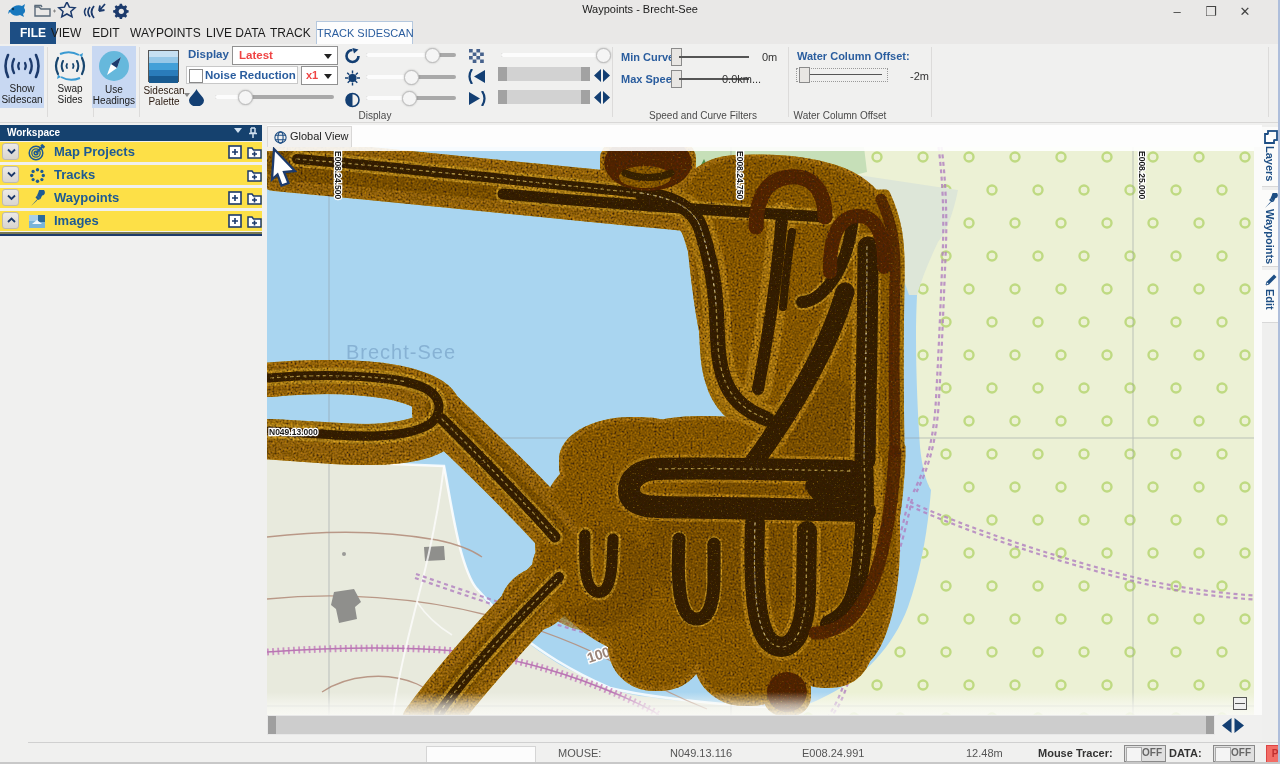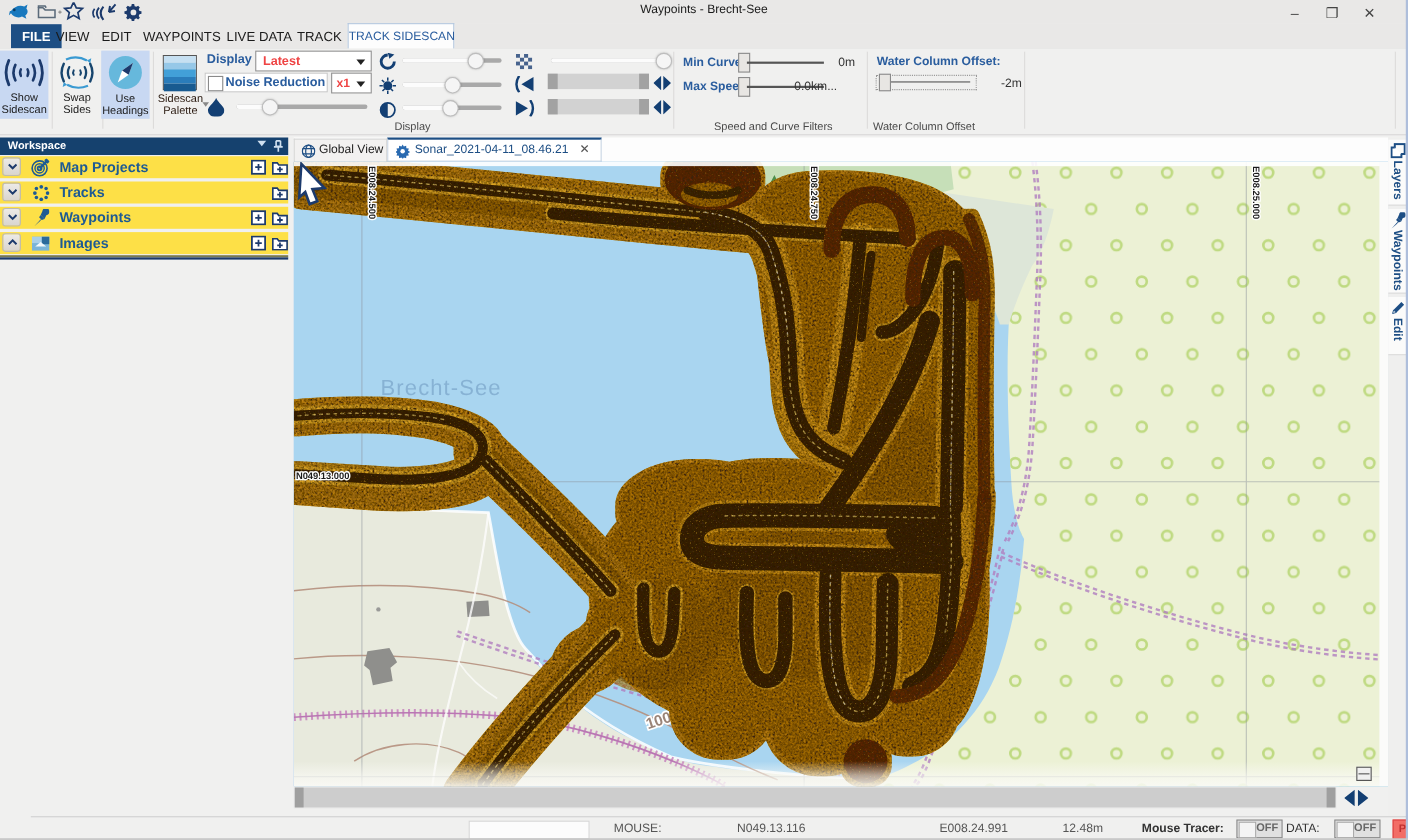--- a/index.html
+++ b/index.html
@@ -350,26 +350,20 @@
 <div class="abs" style="left:0;top:234px;width:262px;height:2px;background:#1c3a6c;"></div>
 
 <div id="tabbar" class="abs">
   <div id="tab1"><svg style="position:absolute;left:6px;top:4px;" width="13" height="13" viewBox="0 0 13 13">
         <g fill="none" stroke="#1d4e84" stroke-width="1.1">
           <circle cx="6.5" cy="6.5" r="5.6"></circle>
           <ellipse cx="6.5" cy="6.5" rx="2.6" ry="5.6"></ellipse>
           <path d="M1,4.2 h11 M1,8.8 h11"></path>
         </g>
       </svg><span style="margin-left:22px;">Global View</span></div>
-  <div id="tab2"><svg style="position:absolute;left:7px;top:4px;" width="13" height="13" viewBox="0 0 14 14">
-        <g fill="#2a6ab0">
-          <path d="M7,0 l1.2,2.2 2.5,-0.8 0.2,2.6 2.6,0.2 -0.8,2.5 2.2,1.2 -2.2,1.2 0.8,2.5 -2.6,0.2 -0.2,2.6 -2.5,-0.8 -1.2,2.2 -1.2,-2.2 -2.5,0.8 -0.2,-2.6 -2.6,-0.2 0.8,-2.5 -2.2,-1.2 2.2,-1.2 -0.8,-2.5 2.6,-0.2 0.2,-2.6 2.5,0.8 Z" transform="translate(0,0.4) scale(0.93)"></path>
-          <circle cx="6.5" cy="7" r="2.2" fill="#fff"></circle>
-        </g>
-      </svg><span style="margin-left:24px;">Sonar_2021-04-11_08.46.21</span><span style="position:absolute;right:10px;color:#555;">✕</span></div>
 </div>
 
 <div id="map" class="abs" style="left:267px;top:147px;width:995px;height:568px;background:#a9d5f0;overflow:hidden;">
 <svg width="995" height="568" viewBox="0 0 995 568">
 <defs>
 <pattern id="rings" width="46" height="66" patternUnits="userSpaceOnUse">
   <circle cx="12" cy="10" r="4.5" fill="none" stroke="#bfda82" stroke-width="2.4"></circle>
   <circle cx="35" cy="43" r="4.5" fill="none" stroke="#bfda82" stroke-width="2.4"></circle>
 </pattern>
 <linearGradient id="fade" x1="0" y1="0" x2="0" y2="1">
@@ -616,28 +610,28 @@
     </svg></div>
 <div class="abs" style="left:1233px;top:697px;width:14px;height:13px;background:#f0f0f0;border:1px solid #555;box-sizing:border-box;">
     <div style="margin:2px 1px;height:3px;border-bottom:1px solid #555;"></div>
     <div style="margin:0 1px;height:3px;border-bottom:1px solid #555;"></div>
   </div>
 
 <div id="statusbar" class="abs">
   <div class="sb" style="left:398px;top:3px;width:108px;height:15px;background:#fcfcfc;border:1px solid #d5d5d5;"></div>
   <div class="sb" style="left:530px;">MOUSE:</div>
   <div class="sb" style="left:642px;">N049.13.116</div>
-  <div class="sb" style="left:826px;text-align:right;">E008.24.991</div>
+  <div class="sb" style="left:774px;text-align:right;">E008.24.991</div>
   <div class="sb" style="left:938px;">12.48m</div>
   <div class="sb" style="left:1010px;color:#333;font-weight:bold;">Mouse Tracer:</div>
   <div class="toggle" style="left:1096px;">
       <div class="knob"></div>
       <div class="lab">OFF</div>
     </div>
-  <div class="sb" style="left:1141px;color:#333;font-weight:normal;">DATA:</div>
+  <div class="sb" style="left:1141px;color:#333;font-weight:bold;">DATA:</div>
   <div class="toggle" style="left:1185px;">
       <div class="knob"></div>
       <div class="lab">OFF</div>
     </div>
   <div class="redbtn" style="left:1238px;">P</div>
   <div class="redbtn" style="left:1260px;">D</div>
 </div>
 <div class="abs" style="left:1278px;top:0;width:2px;height:764px;background:#aebedb;"></div>
 <div class="abs" style="left:0;top:762px;width:1280px;height:2px;background:#c8c8c8;"></div>
 

